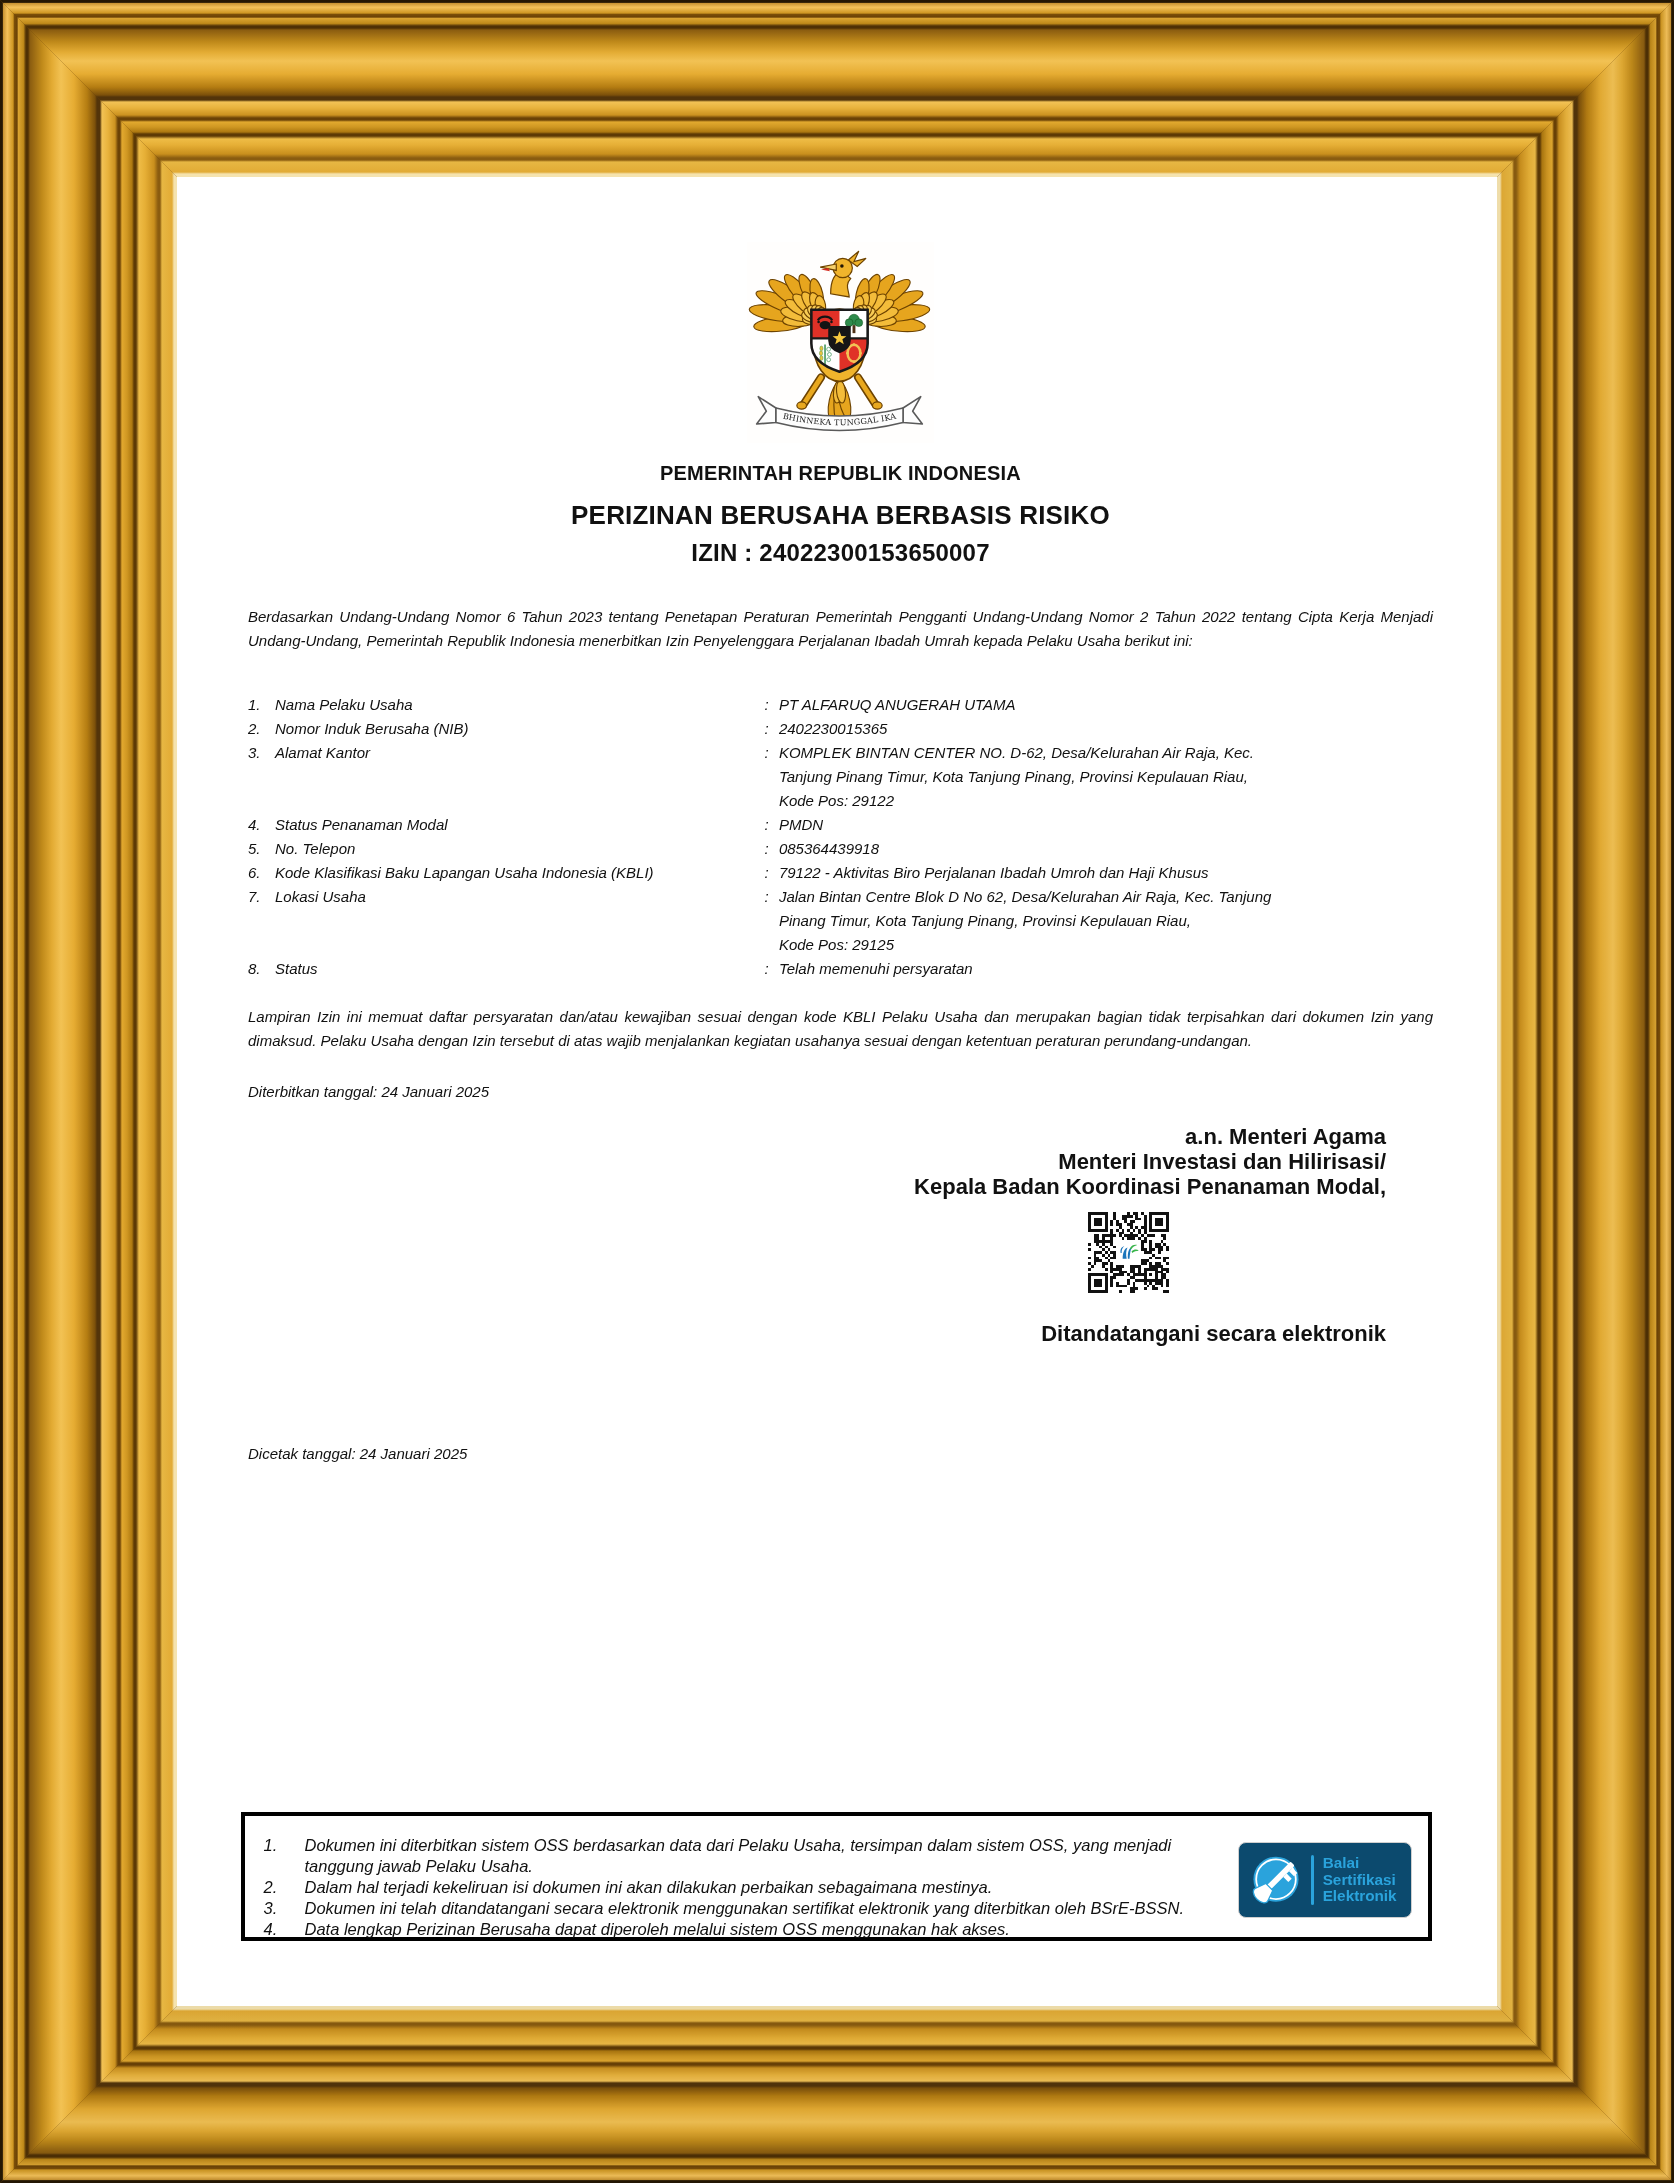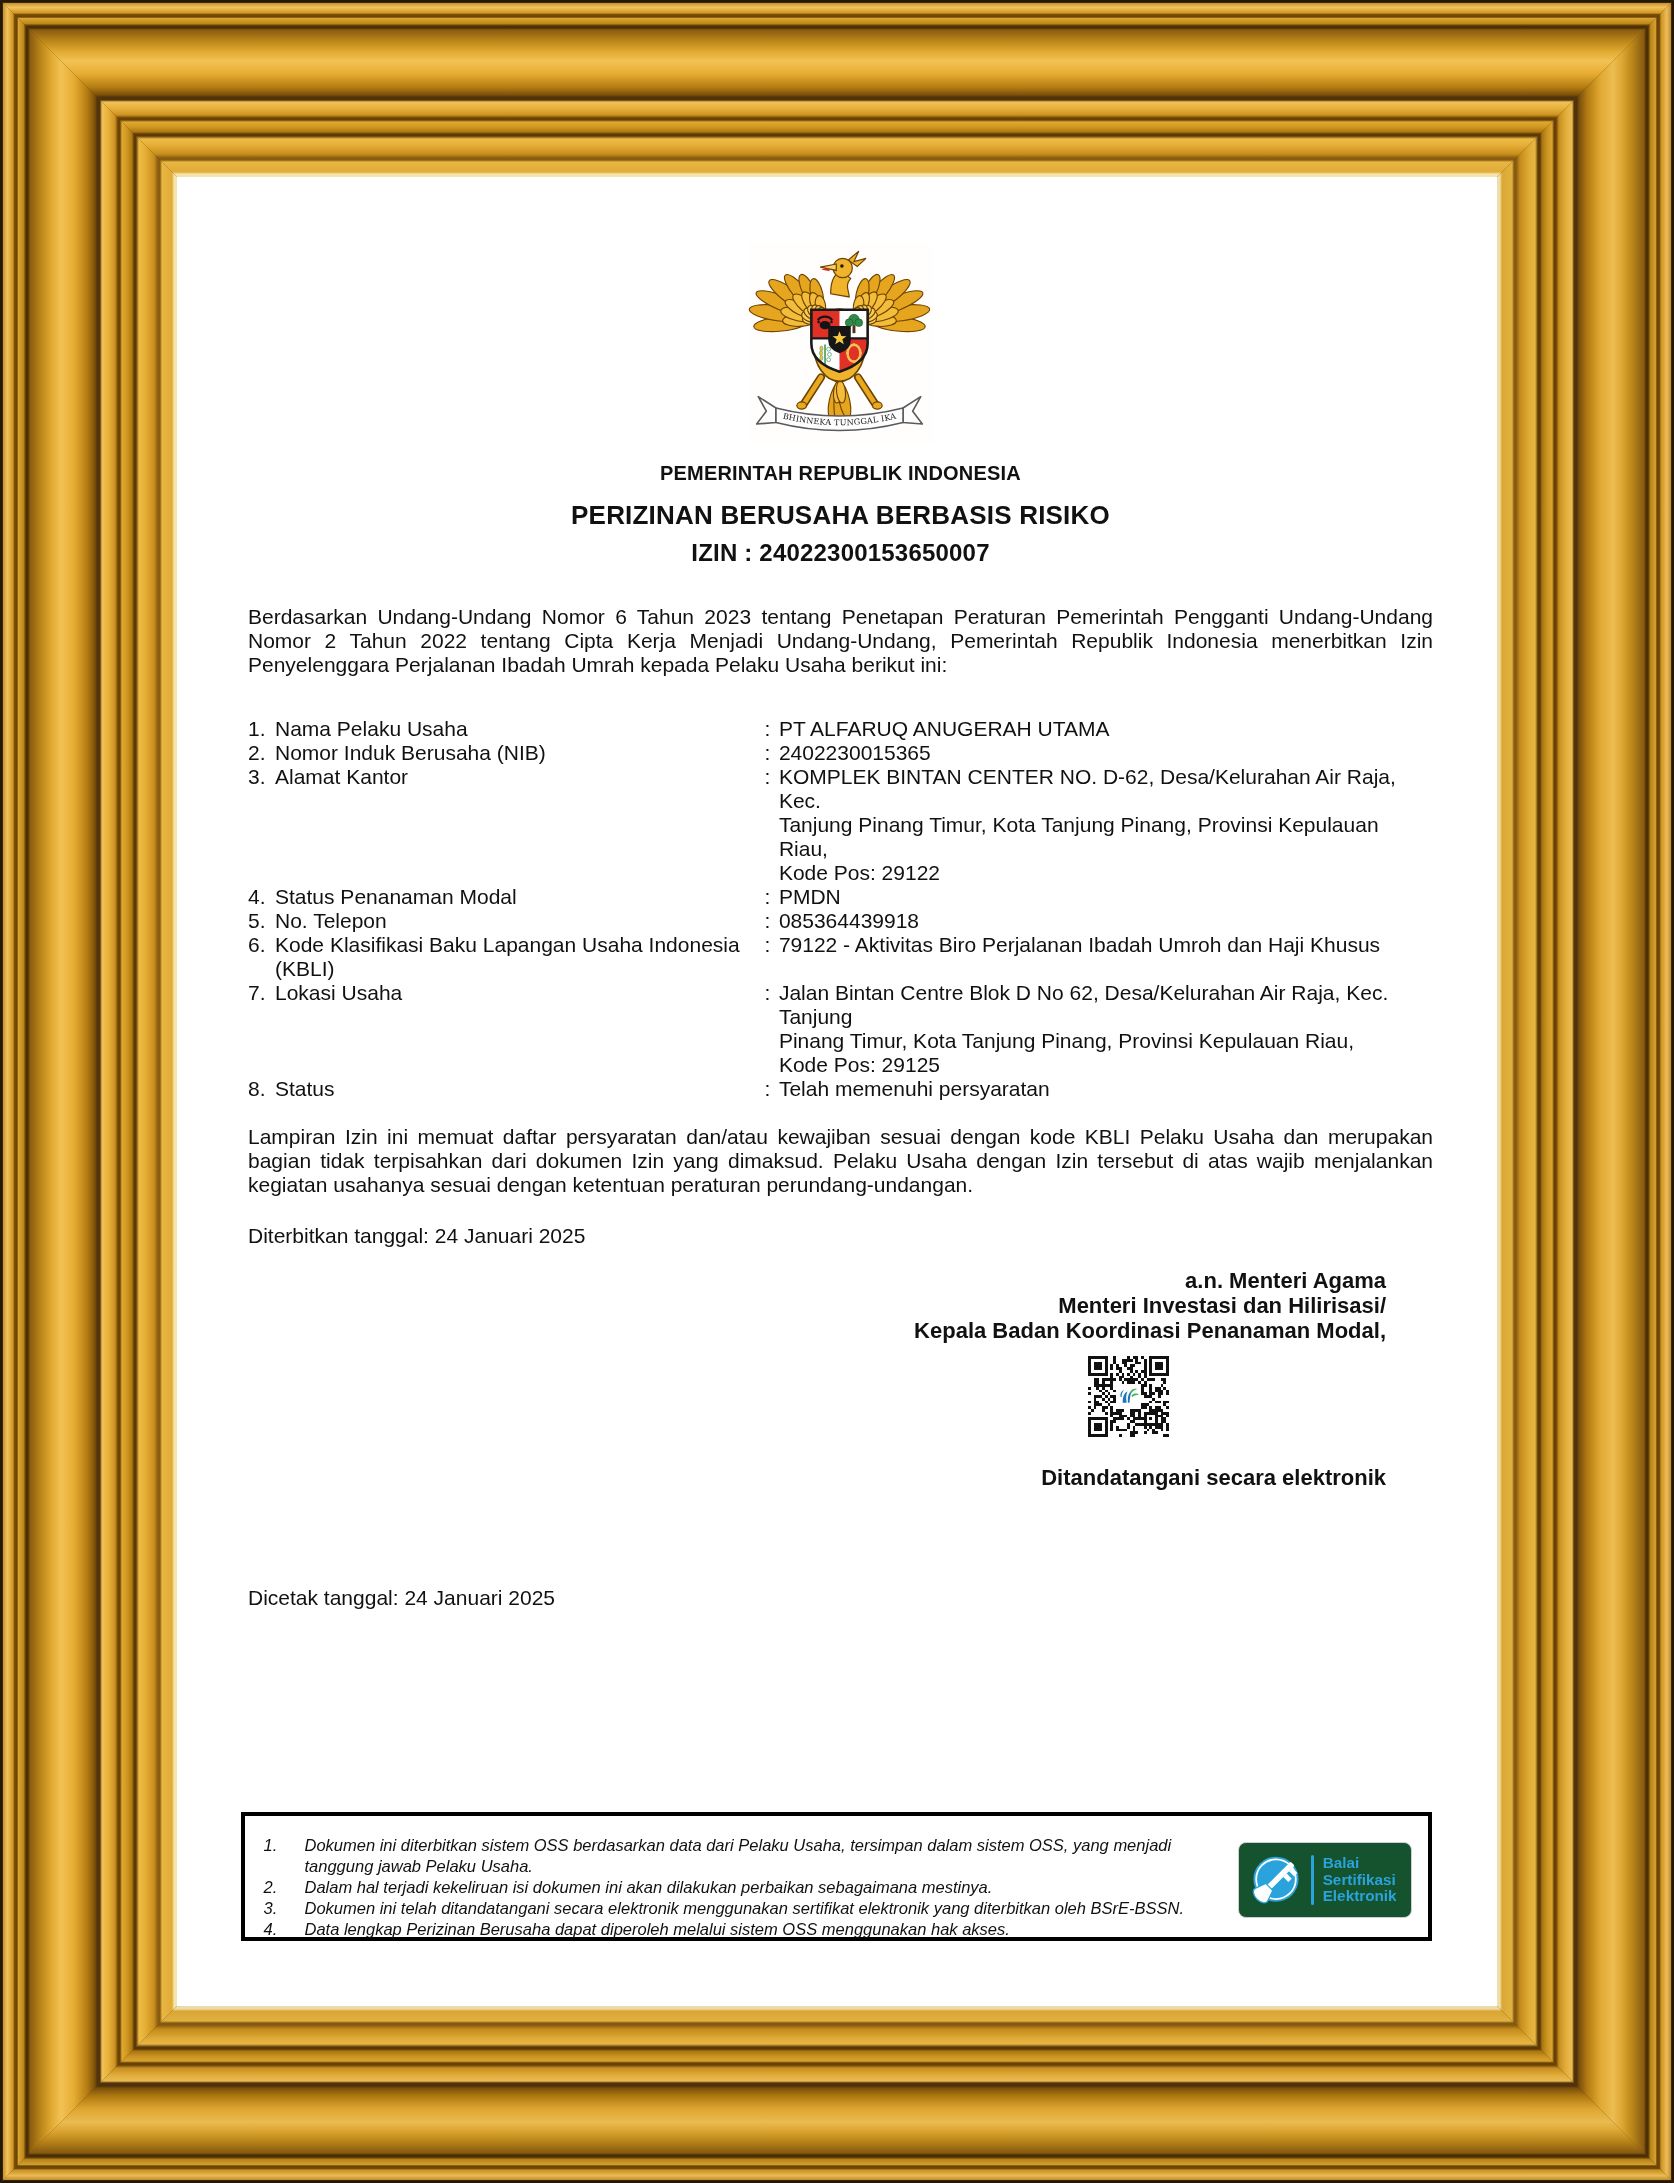--- a/index.html
+++ b/index.html
@@ -24,21 +24,21 @@
   .fside.right{top:0;bottom:0;right:0;width:177px;background:linear-gradient(to left,var(--fstops));
     clip-path:polygon(0 177px,100% 0,100% 100%,0 calc(100% - 177px));filter:brightness(.975);}
   .paper{position:absolute;inset:177px;background:#fff;padding:0 64px 0 71px;box-sizing:border-box;}
 
   .emblem-box{width:187px;height:201px;margin:65px auto 0;background:#fffefd;}
   .title{ text-align:center;font-weight:bold;letter-spacing:0.2px;}
   .gov-title{margin-top:19.3px;font-size:20px;}
   .doc-title{margin-top:15px;font-size:26px;}
   .izin-title{margin-top:8px;font-size:24px;}
 
-  .bodytext{font-size:21px;line-height:24px;}
+  .bodytext{font-size:15px;line-height:24px;font-style:italic;}
   .intro{margin-top:38px;text-align:justify;}
   .fields{margin-top:40px;}
   .f-row{display:flex;align-items:flex-start;}
   .f-num{width:27px;flex:none;}
   .f-label{width:483px;flex:none;padding-right:6.4px;}
   .f-value{flex:1;display:flex;}
   .f-colon{width:14.5px;flex:none;}
   .f-text{flex:1;}
   .lampiran{margin-top:24px;text-align:justify;}
   .issued{margin-top:26.6px;}
@@ -50,21 +50,21 @@
   .qr-logo{position:absolute;left:29px;top:29px;width:22.6px;height:22.6px;background:#fff;}
   .signed{margin-top:28px;}
   .printed{margin-top:96px;}
 
   .footer-box{position:absolute;left:64px;top:1635px;width:1191px;height:129px;
       border:4px solid #000;box-sizing:border-box;background:#fff;}
   .notes{padding:19.3px 0 0 18.5px;font-style:italic;font-size:16.5px;line-height:21px;}
   .n-row{display:flex;}
   .n-num{width:41px;flex:none;}
   .n-text{width:909px;flex:none;}
-  .bse-logo{position:absolute;right:16px;top:26px;width:174px;height:76px;background:#14532d;
+  .bse-logo{position:absolute;right:16px;top:26px;width:174px;height:76px;background:#0c4a6e;
       border:1.6px solid #cfcfcf;border-radius:8px;box-sizing:border-box;
       display:flex;align-items:center;padding-left:8px;}
   .bse-divider{width:2.4px;height:50px;border-radius:1.6px;margin:0 8.9px 0 6.4px;flex:none;}
   .bse-text{font-weight:bold;font-size:15.3px;line-height:16.5px;font-style:normal;}
 </style>
 </head>
 <body>
 
 <div class="scene">
   <div class="fside top"></div>

